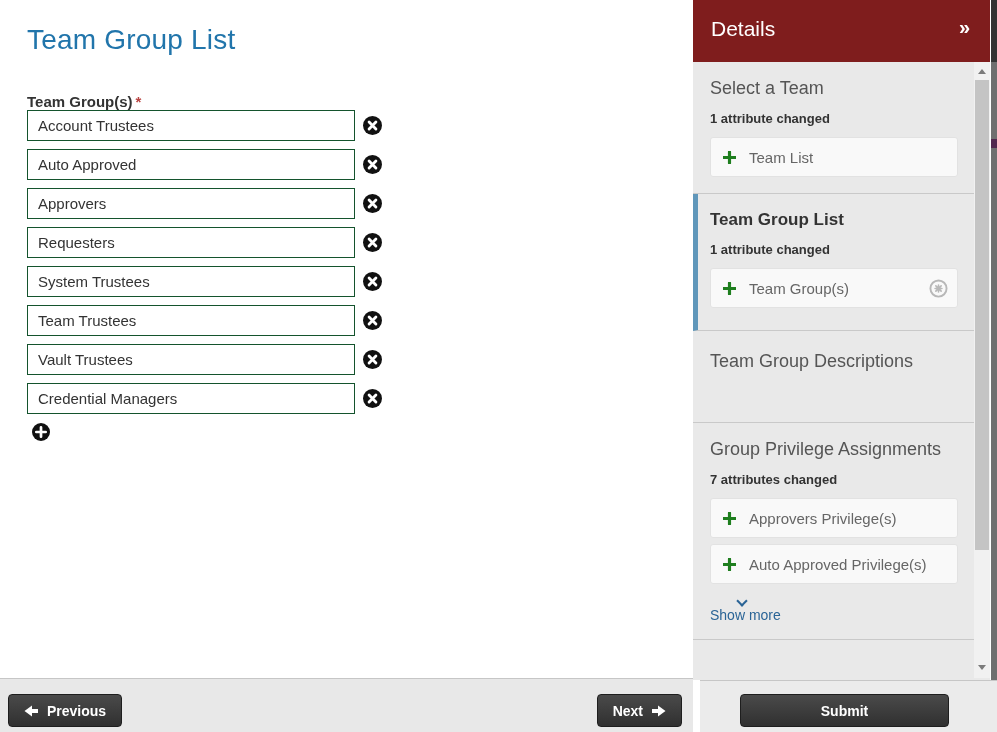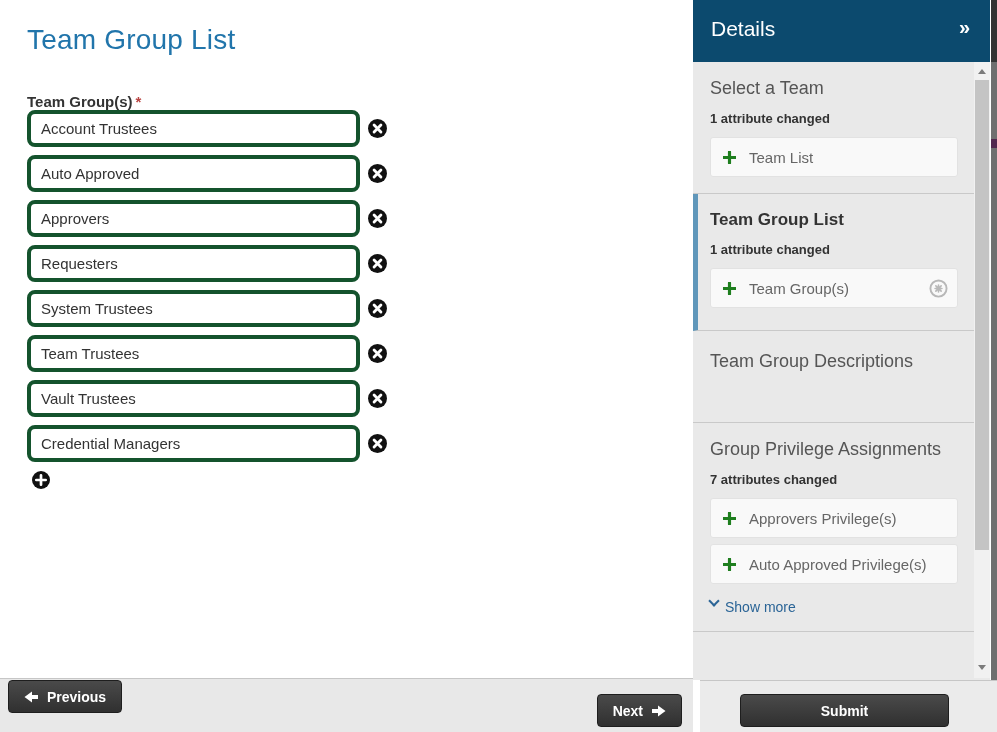--- a/index.html
+++ b/index.html
@@ -13,21 +13,21 @@
   .main{position:absolute;left:0;top:0;width:693px;height:678px;background:#fff;}
   .page-title{
     position:absolute;left:27px;top:24px;margin:0;
     font-size:28px;font-weight:400;color:#2175ab;letter-spacing:.2px;
   }
   .form{position:absolute;left:27px;top:93px;width:360px;}
   .field-label{font-size:15px;font-weight:bold;color:#333;}
   .req{color:#b94442;font-weight:bold;margin-left:3px;}
   .group-row{display:flex;align-items:center;margin-bottom:8px;}
   .group-input{
-    width:306px;height:29px;border:4px solid #14532d;border-radius:8px;
+    width:306px;height:29px;border:1px solid #14532d;border-radius:0;
     padding:0 10px;font-size:15px;color:#333;outline:none;
     font-family:"Liberation Sans","DejaVu Sans",sans-serif;background:#fff;
   }
   .icon-btn{display:inline-flex;align-items:center;justify-content:center;cursor:pointer;border:none;background:none;padding:0;}
   .remove-icon{margin-left:8px;}
   .add-row{margin-top:9px;margin-left:5px;}
   
   .footer-left{
     position:absolute;left:0;top:678px;width:693px;height:54px;
     background:#e8e8e8;border-top:1px solid #c6c6c6;box-sizing:border-box;
@@ -37,27 +37,27 @@
     background:#ebebeb;border-top:1px solid #c6c6c6;box-sizing:border-box;
   }
   .dark-btn{
     display:inline-flex;align-items:center;justify-content:center;gap:9px;
     background:linear-gradient(#4a4a4a,#303030);
     border:1px solid #1e1e1e;border-radius:4px;
     color:#fff;font-weight:bold;font-size:14px;
     height:33px;padding:0 15px;cursor:pointer;box-sizing:border-box;
     font-family:"Liberation Sans","DejaVu Sans",sans-serif;
   }
-  .btn-previous{position:absolute;left:8px;top:1px;}
+  .btn-previous{position:absolute;left:8px;top:15px;}
   .btn-next{position:absolute;right:11px;top:15px;}
   .btn-submit{position:absolute;left:40px;right:48px;top:13px;}
   
   .panel{position:absolute;left:693px;top:0;width:297px;height:680px;background:#e9e9e9;}
   .panel-header{
-    height:62px;background:#0c4a6e;color:#fff;position:relative;
+    height:62px;background:#7f1d1d;color:#fff;position:relative;
   }
   .panel-title{position:absolute;left:18px;top:17px;font-size:21px;font-weight:400;}
   .panel-collapse{
     position:absolute;right:20px;top:16px;font-size:20px;font-weight:bold;color:#fff;cursor:pointer;
   }
   .panel-collapse::before{content:"\00BB";}
   .panel-body{position:absolute;top:62px;left:0;width:281px;bottom:0;background:#e9e9e9;}
   .sec{border-bottom:1px solid #c9c9c9;padding:16px 16px 16px 17px;box-sizing:border-box;}
   .sec-title{font-size:18px;color:#555;margin:0 0 12px 0;font-weight:400;}
   .sec.active{border-left:5px solid #6097ba;padding-left:12px;padding-bottom:22px;}
@@ -66,22 +66,22 @@
   .chip{
     position:relative;display:flex;align-items:center;
     background:#f9f9f9;border:1px solid #e2e2e2;border-radius:3px;
     height:40px;padding:0 12px;box-sizing:border-box;margin-bottom:6px;cursor:pointer;
   }
   .chip:last-child{margin-bottom:0;}
   .chip-label{font-size:15px;color:#666;margin-left:13px;}
   .chip-undo{position:absolute;right:9px;top:10px;}
   .sec3{padding:20px 16px 38px 17px;}
   .show-more{
-    display:inline-flex;margin-top:9px;
-    color:#2a6496;font-size:14px;cursor:pointer;text-decoration:none;
+    display:inline-flex;align-items:center;margin-top:9px;
+    color:#2a6496;font-size:14px;cursor:pointer;text-decoration:none;flex-direction:column;
   }
   .chev{
     display:inline-block;width:6px;height:6px;
     border-left:2px solid #2a6496;border-bottom:2px solid #2a6496;
     transform:rotate(-45deg);margin-right:7px;position:relative;top:-2px;
   }
   .sec-stub{height:24px;border-bottom:none;}
   
   .scrollbar{position:absolute;left:974px;top:62px;width:16px;height:616px;background:#f1f1f1;}
   .sb-arrow{position:absolute;left:0;width:16px;height:14px;display:flex;align-items:center;justify-content:center;cursor:pointer;}

